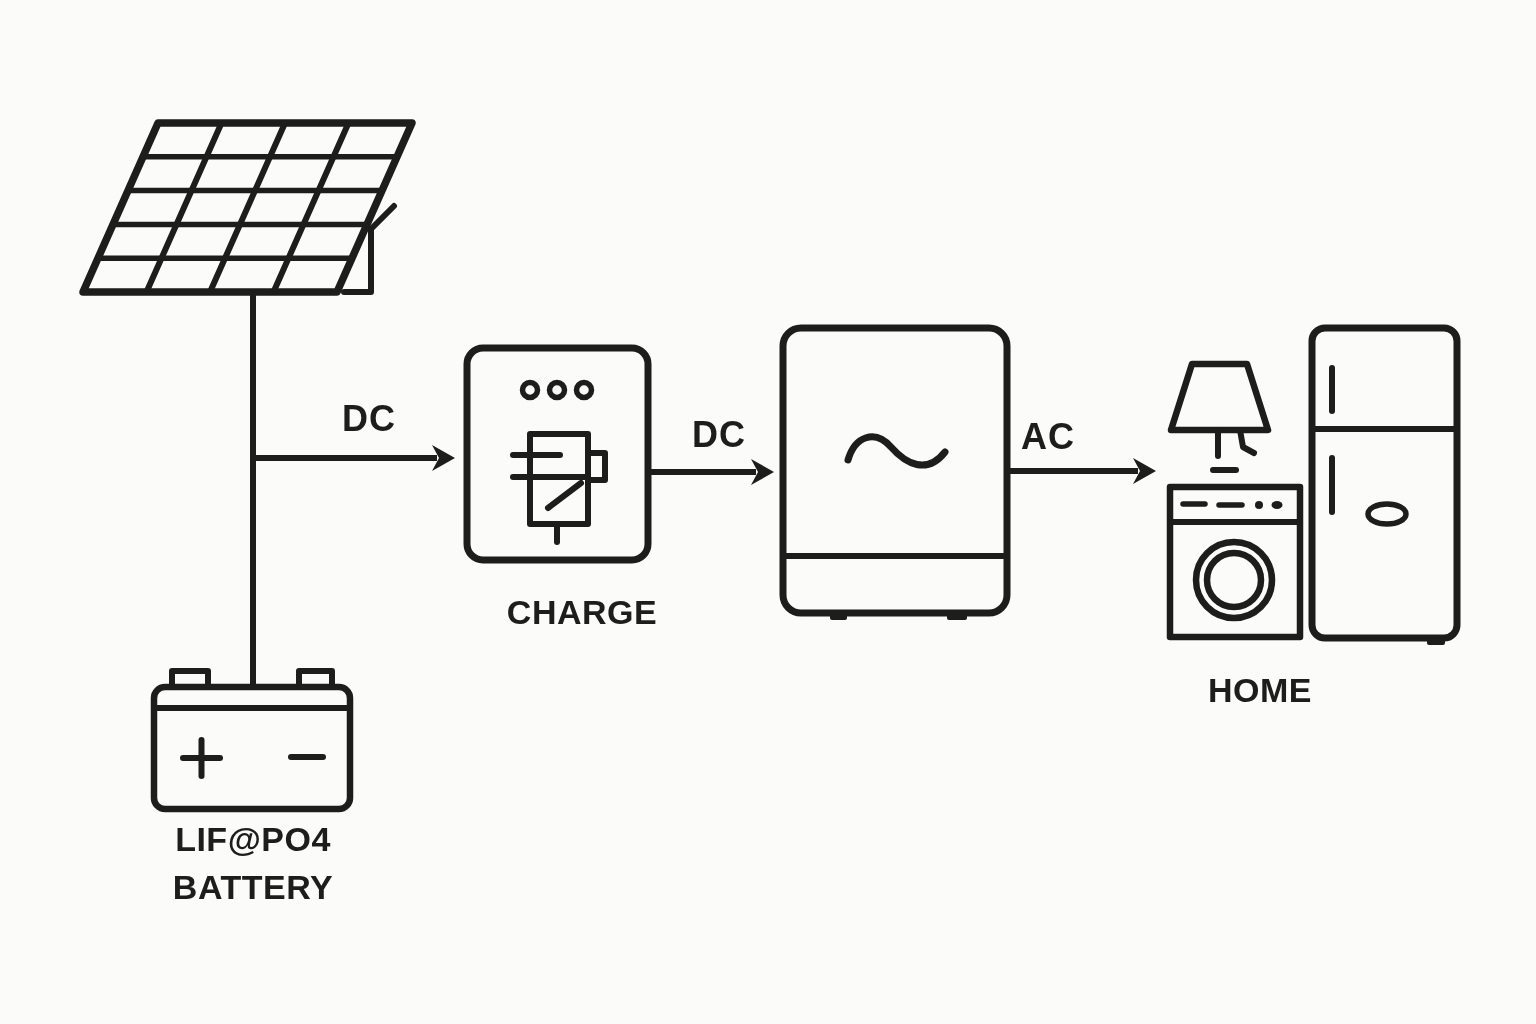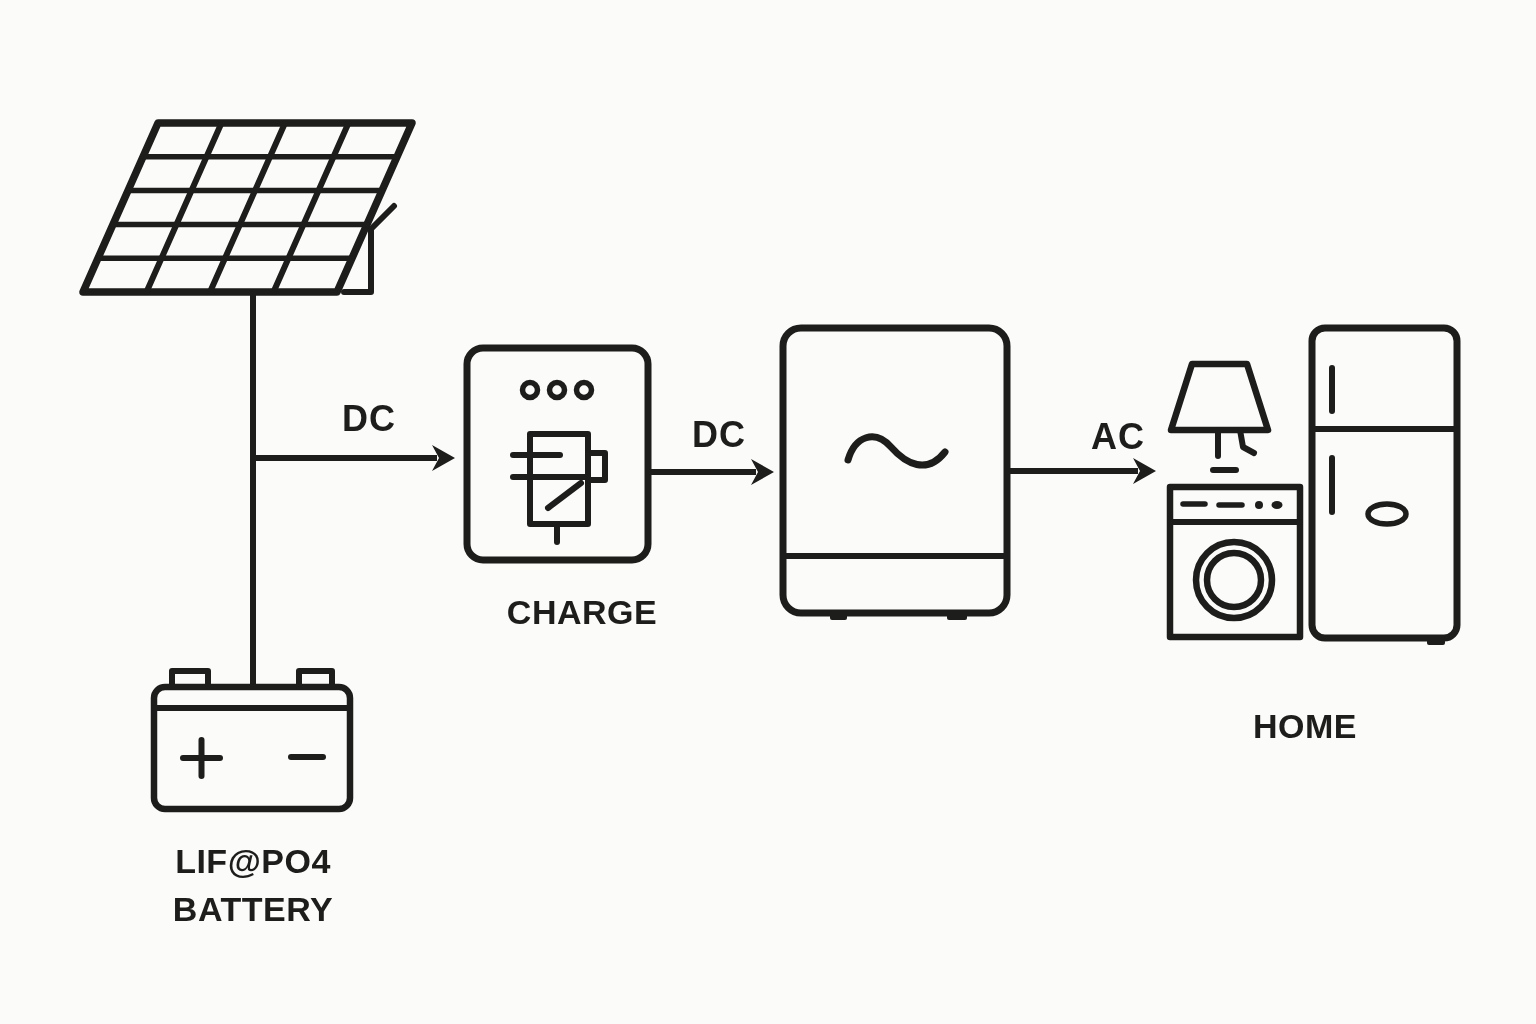--- a/index.html
+++ b/index.html
@@ -135,29 +135,29 @@
       <path d="M774,472 L751,459 L758,472 L751,485 Z" fill="currentColor" stroke="none"></path>
     </g>
     <g>
       <line x1="1008" y1="471" x2="1138" y2="471"></line>
       <path d="M1156,471 L1133,458 L1140,471 L1133,484 Z" fill="currentColor" stroke="none"></path>
     </g>
   </svg>
 
   <div class="edge-lbl" style="left:369px; top:419px;">DC</div>
   <div class="edge-lbl" style="left:719px; top:435px;">DC</div>
-  <div class="edge-lbl" style="left:1118px; top:437px;">AC</div>
+  <div class="edge-lbl" style="left:1048px; top:437px;">AC</div>
 
-  <div class="lbl" style="left:253px; top:837px;">
+  <div class="lbl" style="left:253px; top:815px;">
     <span class="line">LIF@PO4</span>
     <span class="line">BATTERY</span>
   </div>
 
   <div class="lbl" style="left:582px; top:588px;">
     <span class="line">CHARGE</span>
   </div>
 
 
-  <div class="lbl" style="left:1305px; top:666px;margin-top:36px;">
+  <div class="lbl" style="left:1260px; top:666px;">
     <span class="line">HOME</span>
   </div>
 
 </div>
 
 </body></html>

